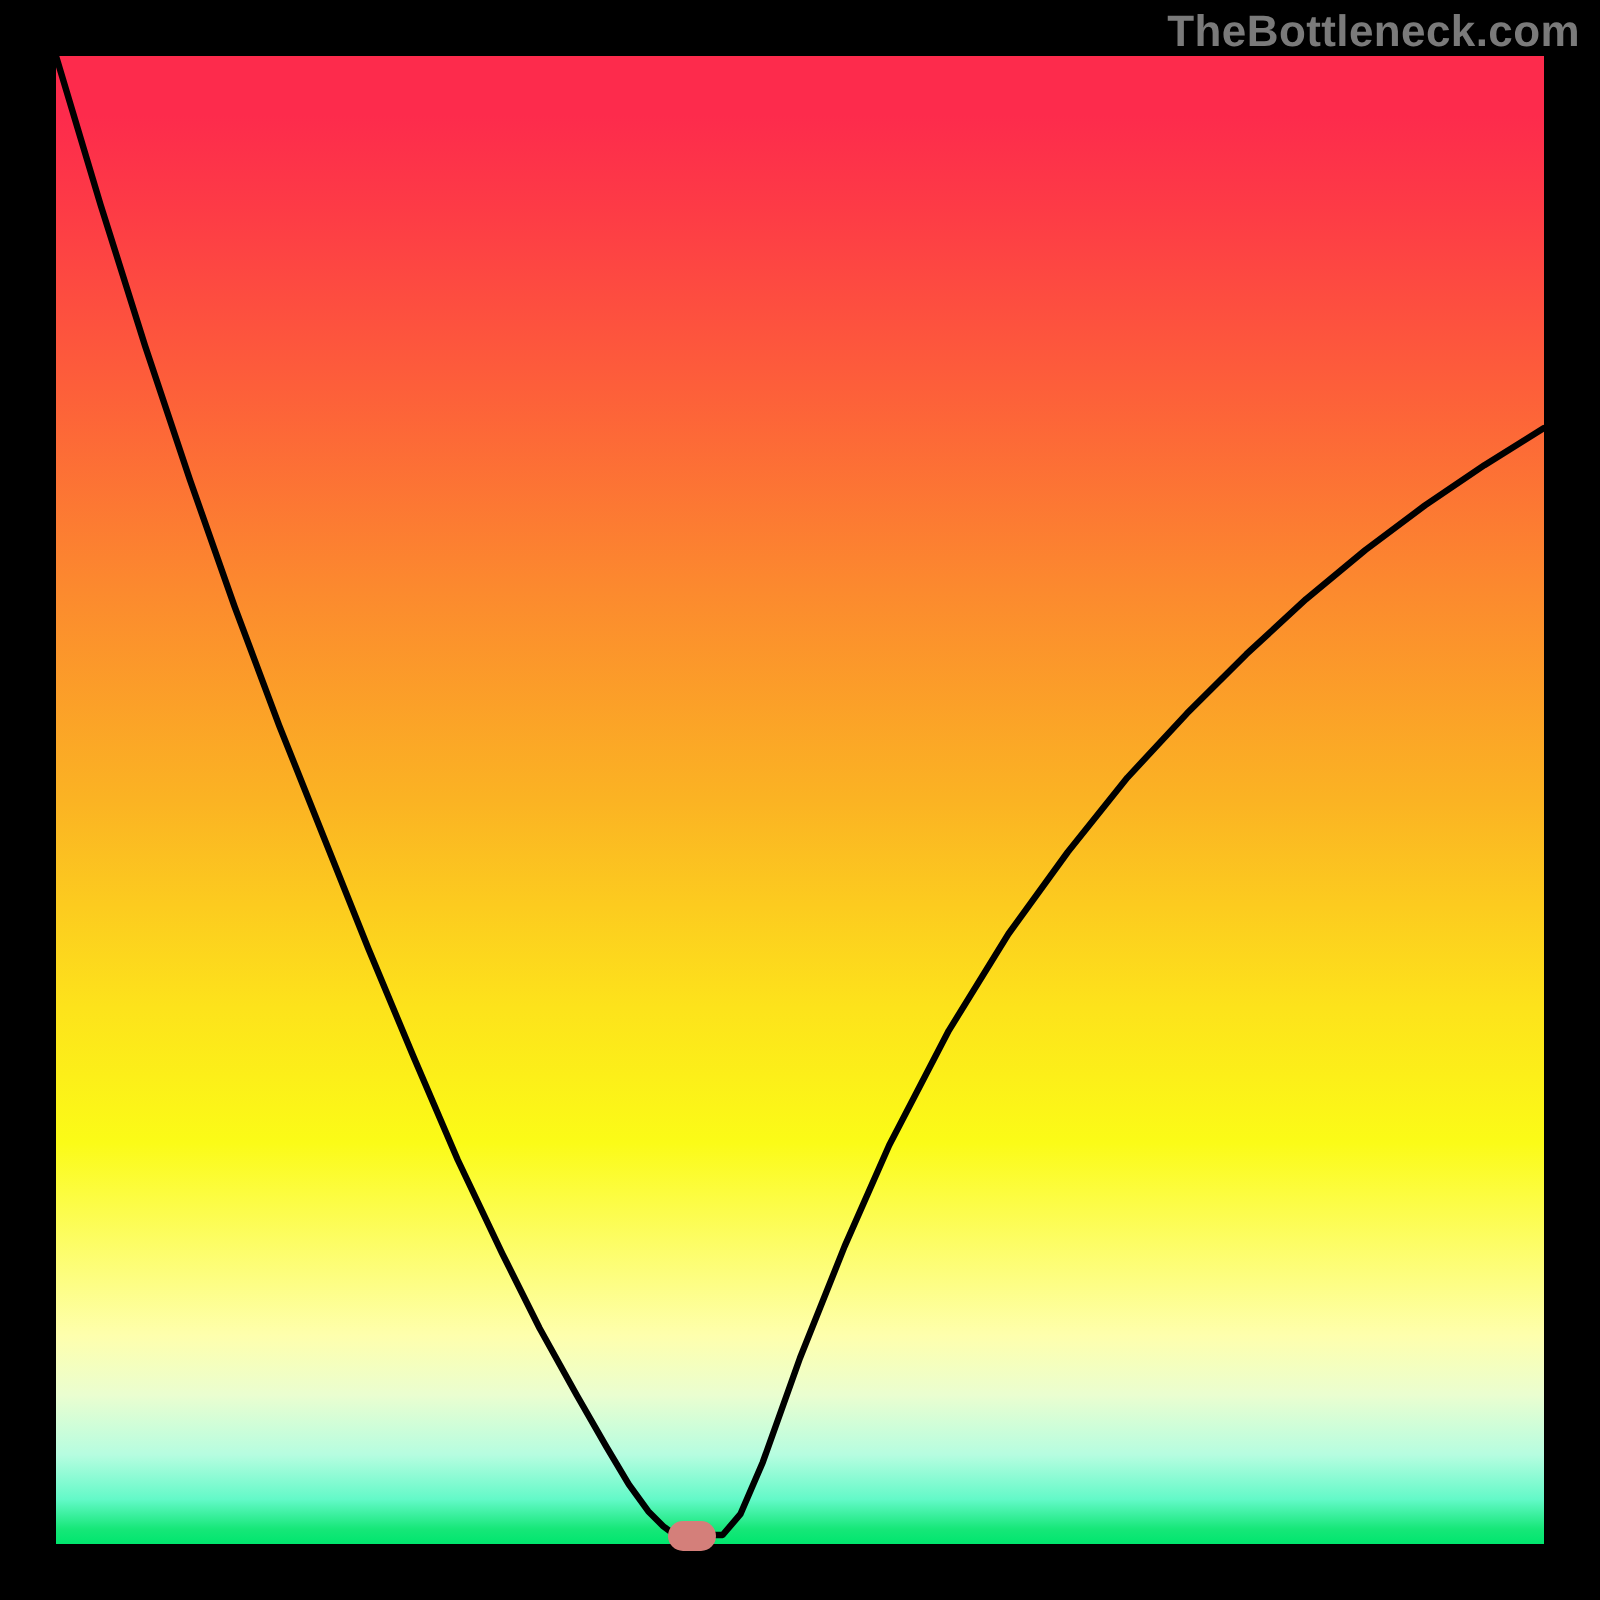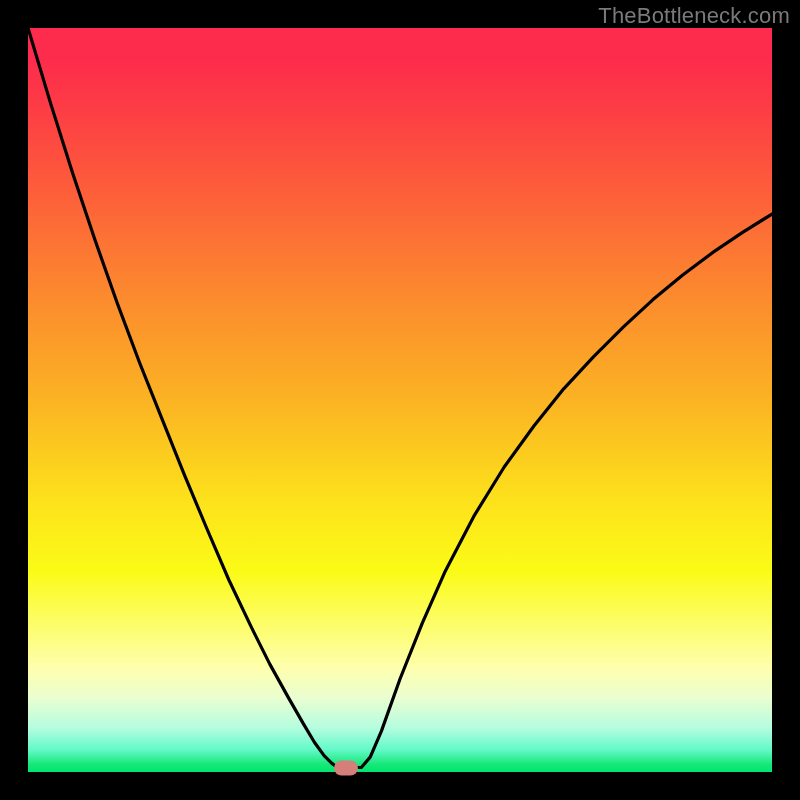--- a/index.html
+++ b/index.html
@@ -63,21 +63,21 @@
     background: #d47f7a;
     border-radius: 8px;
     transform: translate(-50%, -50%);
   }
   .watermark {
     position: absolute;
     top: 3px;
     right: 10px;
     color: #7a7a7a;
     font-size: 22px;
-    font-weight: 400;
+    font-weight: 700;
     letter-spacing: 0.2px;
     user-select: none;
   }
 </style>
 </head>
 <body>
 
 <div class="frame">
   <div class="plot">
     <svg class="curve-svg" viewBox="0 0 744 744" preserveAspectRatio="none">

